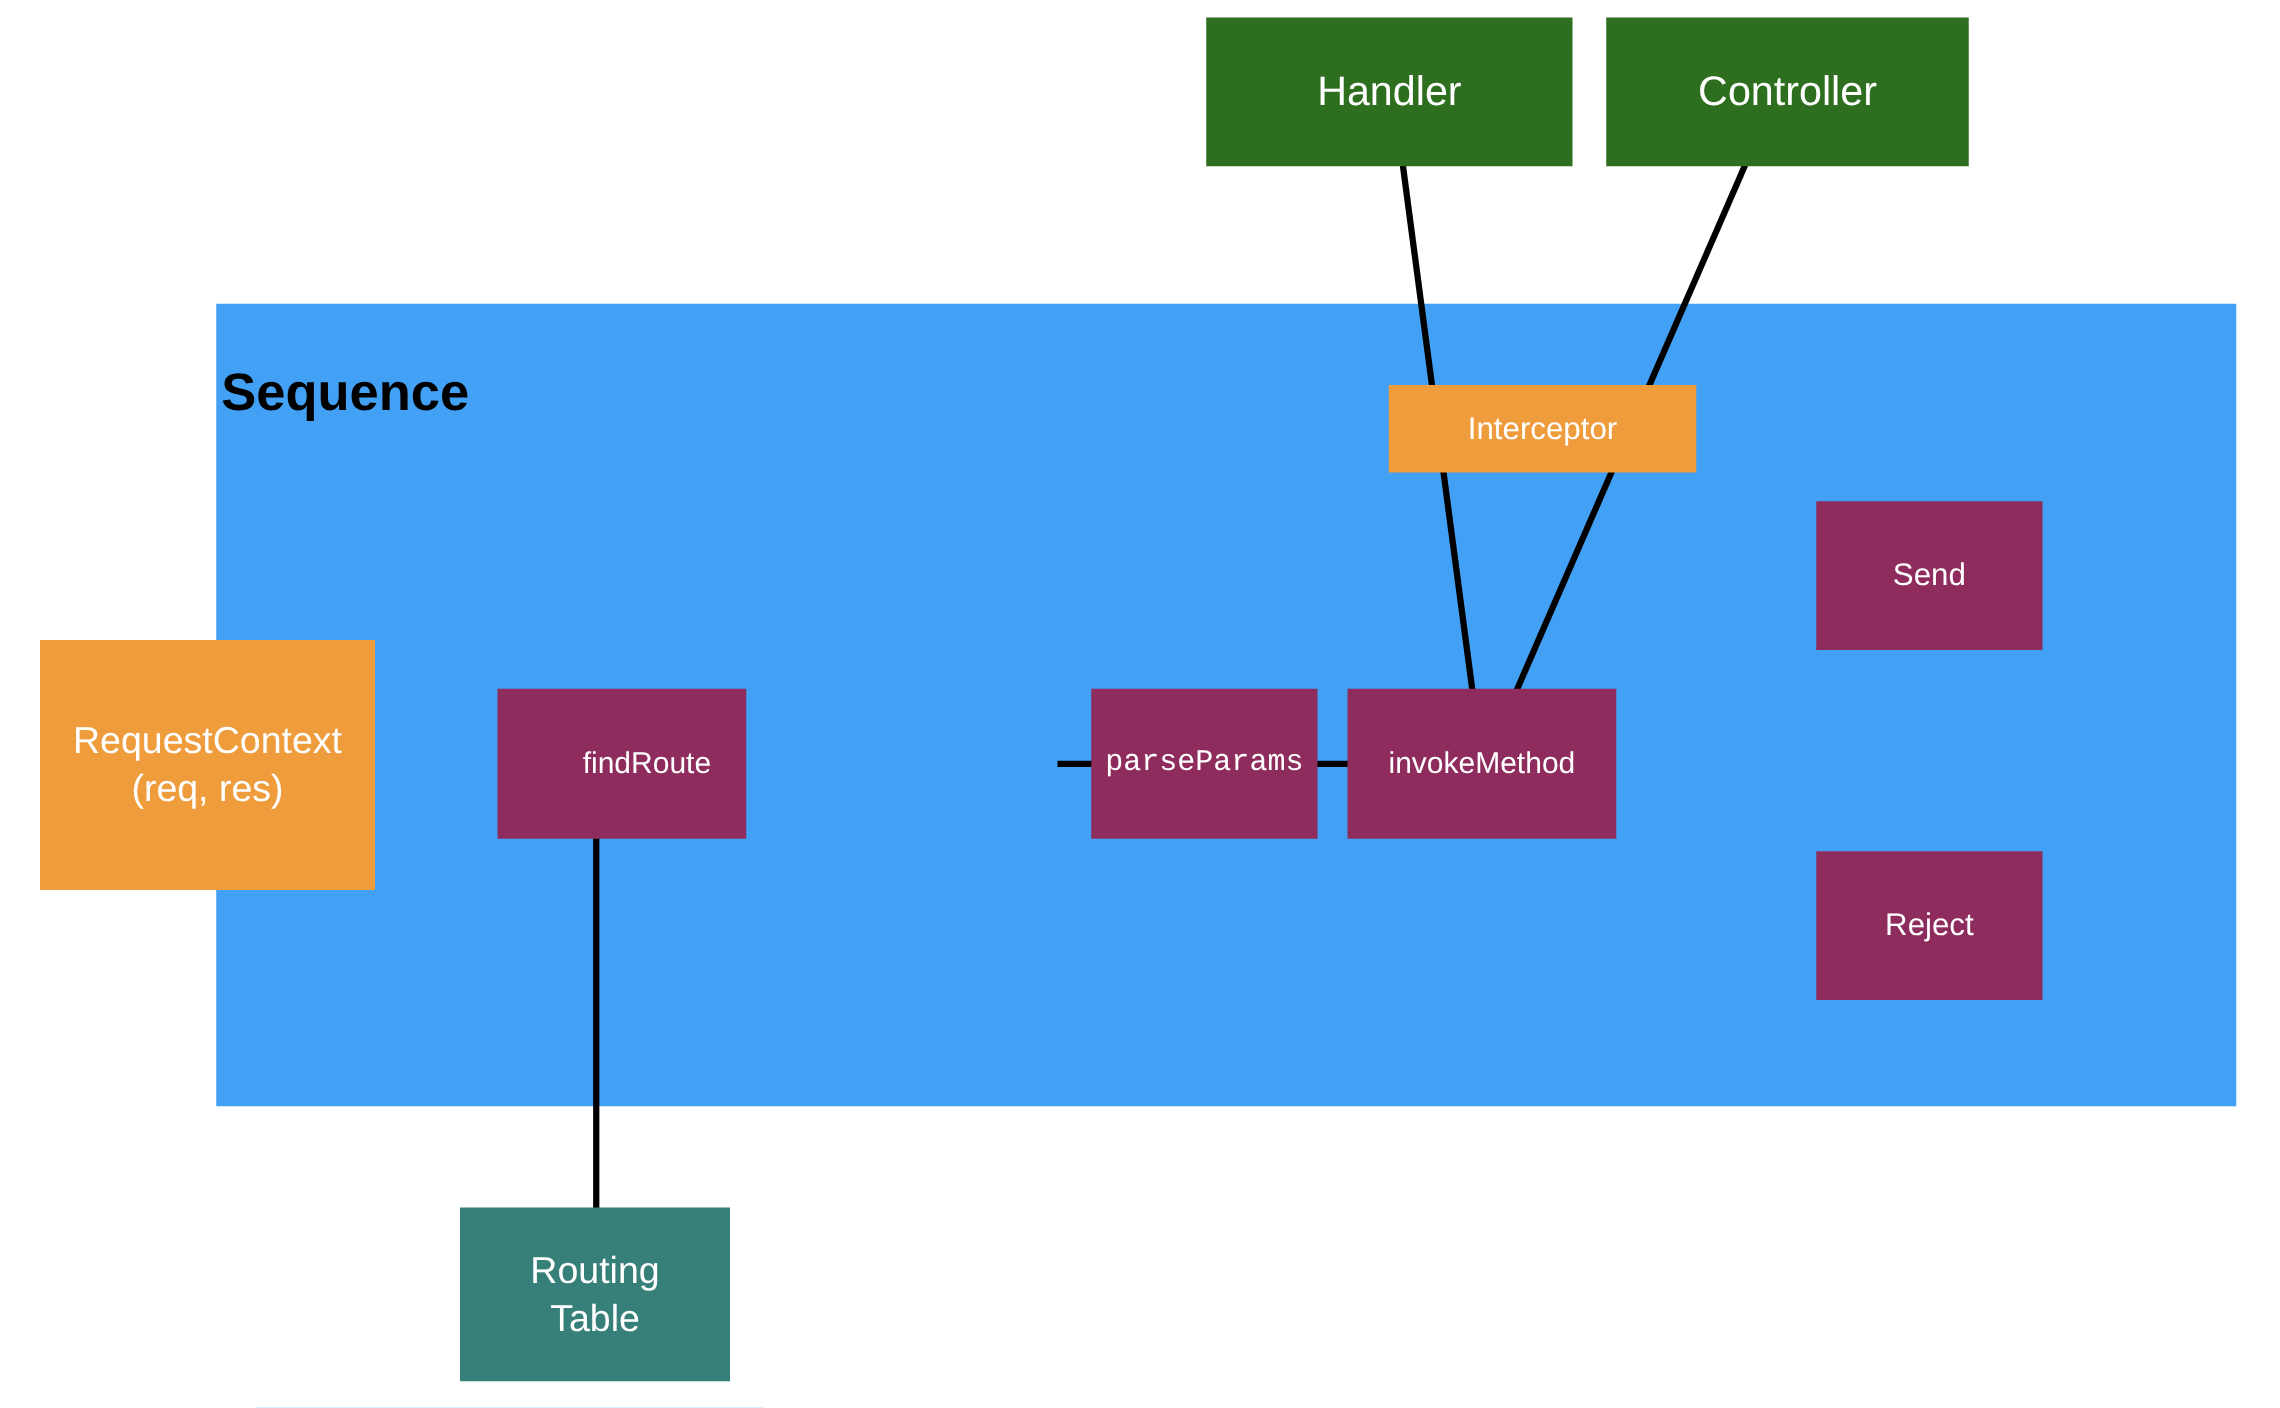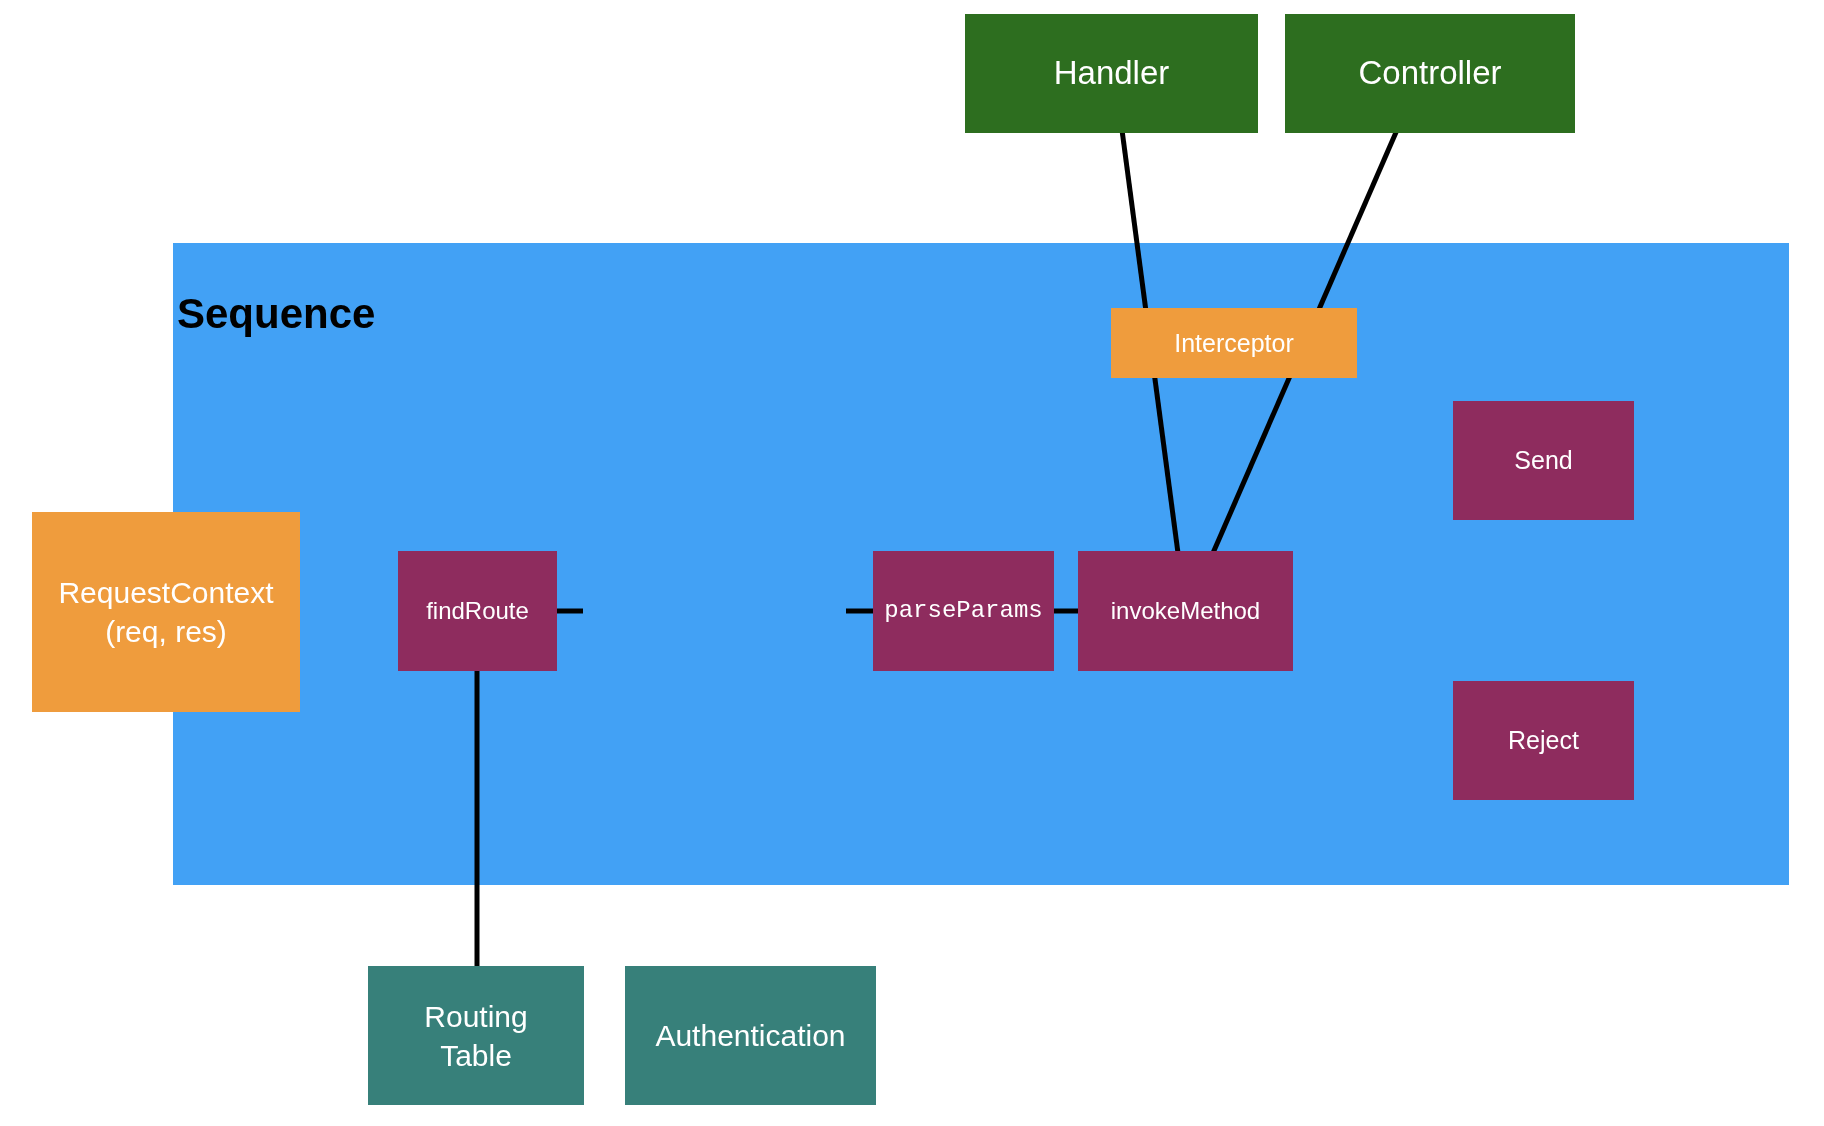--- a/index.html
+++ b/index.html
@@ -62,21 +62,21 @@
   .purple { background: var(--purple, #8E2C5E); }
   .teal   { background: var(--teal,   #37807A); }
 
   #handler    { left:  965px; top:  14px; width: 293px; height: 119px; font-size: 33px; text-align: right; }
   #controller { left: 1285px; top:  14px; width: 290px; height: 119px; font-size: 33px; }
 
   #interceptor { left: 1111px; top: 308px; width: 246px; height: 70px; font-size: 25px; }
 
   #request-context { left: 32px; top: 512px; width: 268px; height: 200px; font-size: 30px; }
 
-  #find-route           { left:  398px; top: 551px; width: 159px; height: 120px; font-size: 24px; }
+  #find-route           { left:  398px; top: 551px; width: 159px; height: 120px; font-size: 24px; padding-left: 40px; }
   #authenticate-request { left:  581px; top: 551px; width: 267px; height: 120px; font-size: 24px; }
   #parse-params         { left:  873px; top: 551px; width: 181px; height: 120px; font-size: 24px; font-family: Liberation Mono, monospace; }
   #invoke-method        { left: 1078px; top: 551px; width: 215px; height: 120px; font-size: 24px; text-align: right; }
 
   #send   { left: 1453px; top: 401px; width: 181px; height: 119px; font-size: 25px; text-align: right; }
   #reject { left: 1453px; top: 681px; width: 181px; height: 119px; font-size: 25px; }
 
   #routing-table  { left: 368px; top: 966px; width: 216px; height: 139px; font-size: 30px; }
   #authentication { left: 625px; top: 966px; width: 251px; height: 139px; font-size: 30px; }
 </style>
@@ -113,15 +113,14 @@
 
   <div id="invoke-method" class="node purple">invokeMethod</div>
 
   <div id="send" class="node purple">Send</div>
 
   <div id="reject" class="node purple">Reject</div>
 
   <div id="routing-table" class="node teal">Routing
 Table</div>
 
-  <div id="authentication" class="node teal">Authentication</div>
 
 </div>
 
 </body></html>

